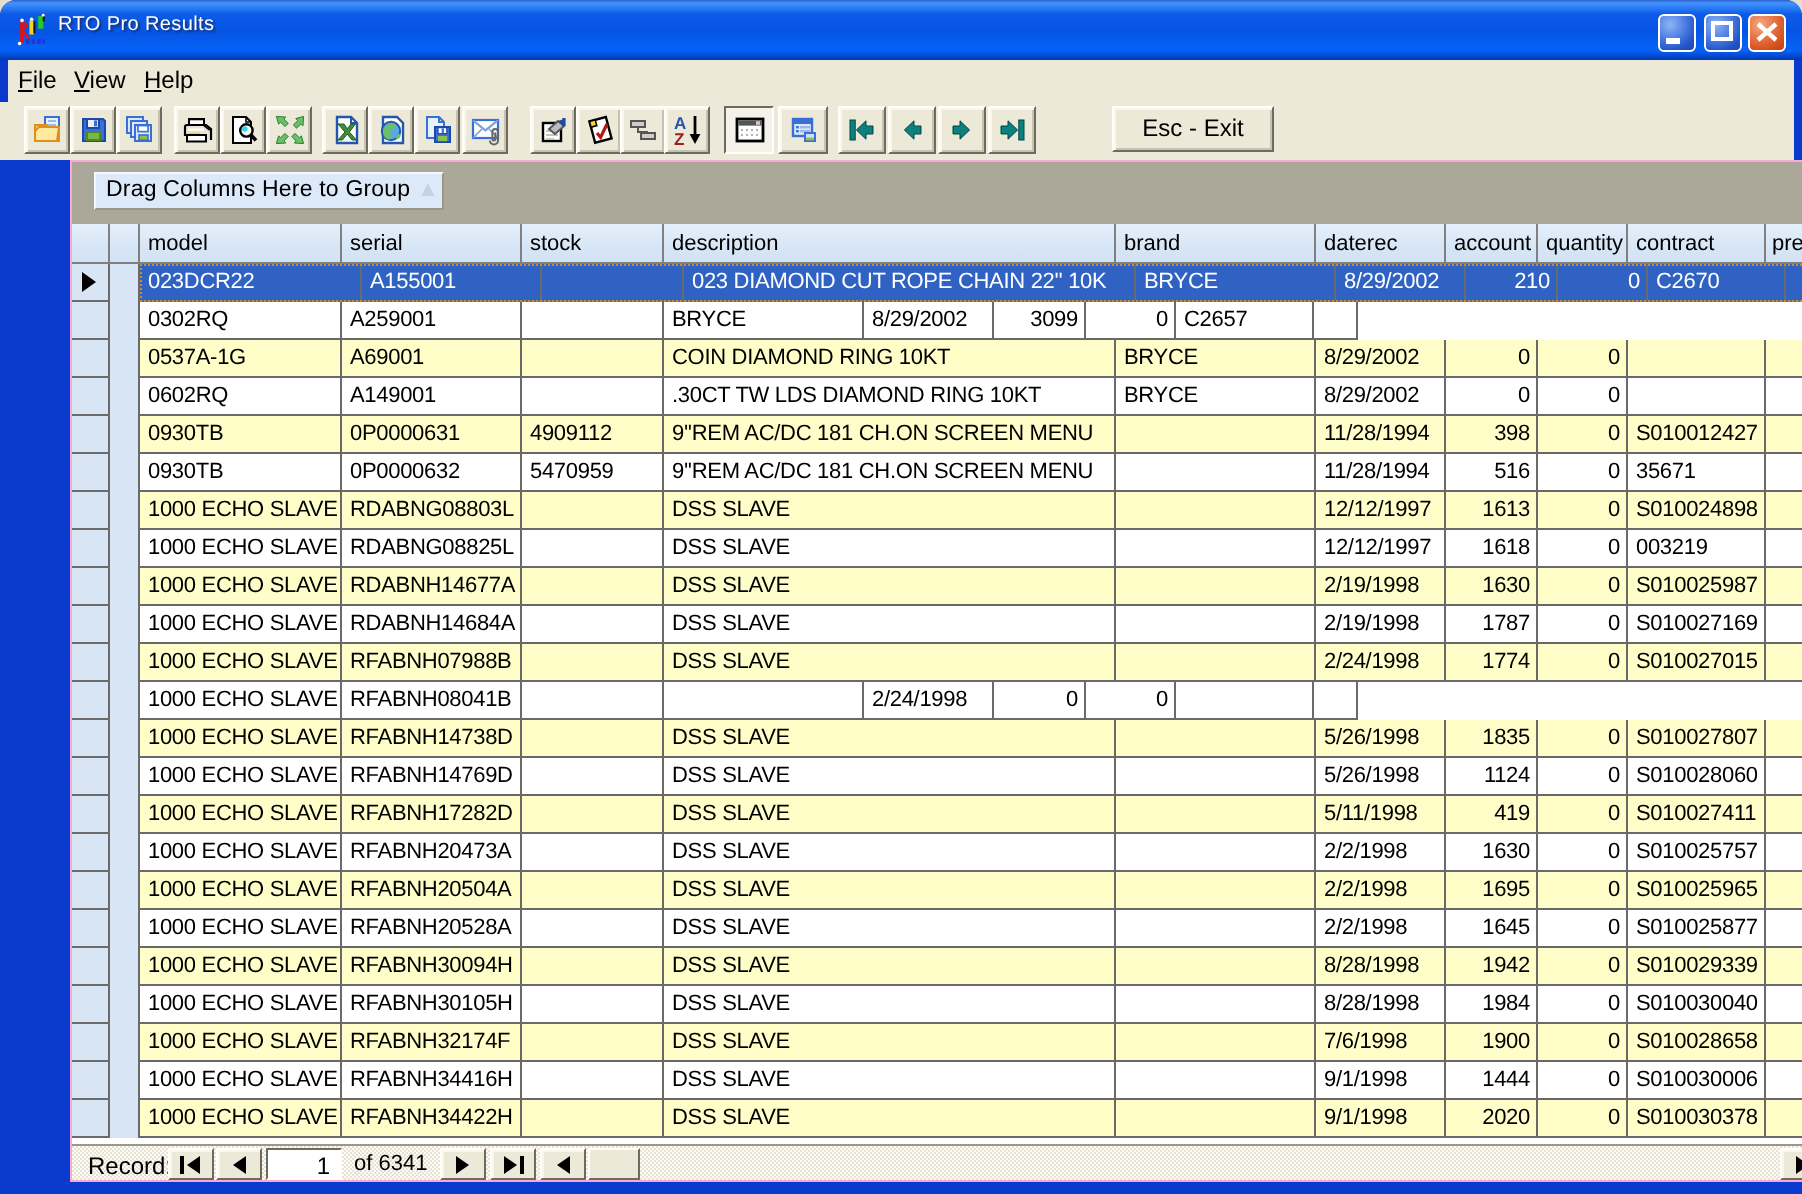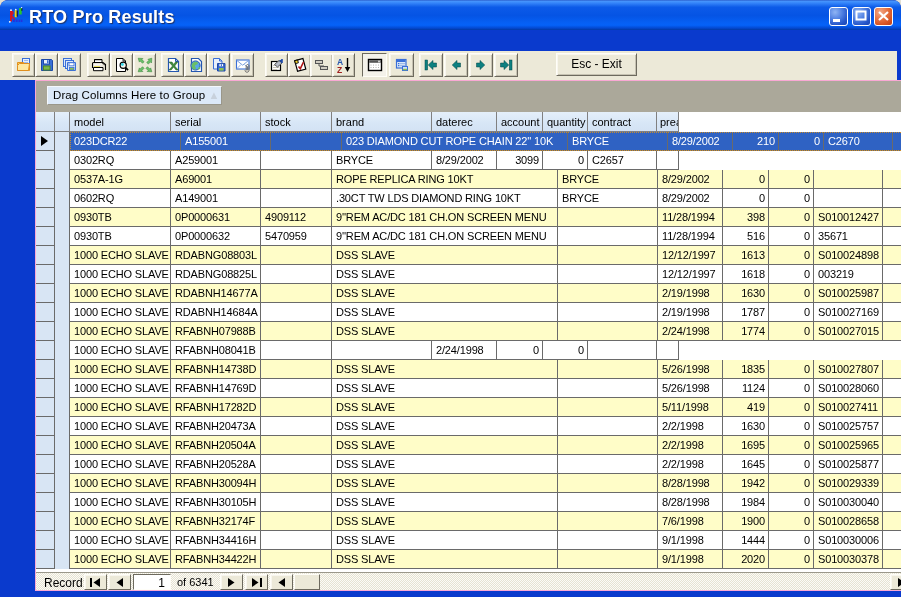--- a/index.html
+++ b/index.html
@@ -1,22 +1,22 @@
 <!DOCTYPE html>
 <html><head><meta charset="utf-8"><style>
 * { margin:0; padding:0; box-sizing:border-box; }
 html,body { width:901px; height:597px; background:#e2dfd2; overflow:hidden;
   font-family:"Liberation Sans",sans-serif; }
 #win { position:absolute; left:0; top:0; width:901px; height:597px;
   border-radius:8px 8px 0 0; background:#0a3acd; overflow:hidden; }
 #title { position:absolute; left:0; top:0; width:100%; height:30px;
   background:linear-gradient(180deg,#2e63cf 0%,#4492fc 5%,#3585fa 10%,#0c5ae8 24%,#0554e4 52%,#0660f4 76%,#0562f8 84%,#0448cf 94%,#0239a4 100%);
   border-radius:8px 8px 0 0; }
-#titletext { position:absolute; left:29px; top:7px; color:#fff; font-weight:bold;
-  font-size:18px; text-shadow:1px 1px 1px #1c3066; letter-spacing:0.2px; }
+#titletext { position:absolute; left:29px; top:7px; color:#fff; font-weight:normal;
+  font-size:10px; text-shadow:1px 1px 1px #1c3066; letter-spacing:0.2px; }
 #appicon { position:absolute; left:8px; top:6px; }
 .wbtn { position:absolute; top:7px; width:19px; height:19px; border-radius:3px;
   border:1px solid #fff; }
 .wbtn.min,.wbtn.max { background:radial-gradient(circle at 30% 25%,#8fb4f4 0%,#4a7be0 45%,#2354c8 75%,#1c46b0 100%); }
 .wbtn.close { background:radial-gradient(circle at 30% 25%,#f2a988 0%,#e4703f 45%,#d4501e 75%,#b8421a 100%); }
 .wbtn svg { position:absolute; left:0; top:0; }
 #menubar { position:absolute; left:4px; top:30px; width:893px; height:21px; background:#ece9d8; }
 .menu { position:absolute; top:3px; font-size:12px; color:#000; }
 .menu u { text-decoration:underline; }
 #toolbar { position:absolute; left:0px; top:51px; width:897px; height:29px; background:#ece9d8; }
@@ -108,20 +108,25 @@
         <svg width="17" height="17">
           <rect x="3.5" y="3.5" width="9" height="8" fill="none" stroke="#fff" stroke-width="2"></rect>
         </svg>
       </div>
     <div class="wbtn close" style="left:874px">
         <svg width="17" height="17">
           <path d="M4 4l9 8M13 4l-9 8" stroke="#fff" stroke-width="2.2"></path>
         </svg>
       </div>
   </div>
+  <div id="menubar">
+    <span class="menu" style="left:5px"><u>F</u>ile</span>
+    <span class="menu" style="left:33px"><u>V</u>iew</span>
+    <span class="menu" style="left:68px"><u>H</u>elp</span>
+  </div>
   <div id="toolbar">
 <div class="tbtn pressed" style="left:362px;width:25px">
         <svg width="16" height="16" viewBox="0 0 16 16">
           <rect x="1.5" y="2.5" width="13" height="11" fill="#fff" stroke="#000" stroke-width="1.4"></rect>
           <rect x="2.2" y="3.2" width="11.6" height="2.6" fill="#555"></rect>
           <rect x="11" y="3.6" width="2" height="1.8" fill="#ccc"></rect>
           <g fill="#999">
             <circle cx="4" cy="8" r=".5"></circle>
             <circle cx="6.5" cy="8" r=".5"></circle>
             <circle cx="9" cy="8" r=".5"></circle>
@@ -300,20 +305,21 @@
   <div id="gridbox">
     <div id="groupstrip">
       <div id="griplabel">Drag Columns Here to Group <span class="tri">▲</span></div>
     </div>
     <div id="hdr">
         <div class="hind">&nbsp;</div>
         <div class="hind2">&nbsp;</div>
         <div class="hc" style="width:101px;">model</div>
         <div class="hc" style="width:90px;">serial</div>
         <div class="hc" style="width:71px;">stock</div>
+        <div class="hc" style="width:226px;">description</div>
         <div class="hc" style="width:100px;">brand</div>
         <div class="hc" style="width:65px;">daterec</div>
         <div class="hc" style="width:46px;">account</div>
         <div class="hc" style="width:45px;">quantity</div>
         <div class="hc" style="width:69px;">contract</div>
         <div class="hc" style="width:22px;padding-left:3px;">prea</div>
       </div>
     <div id="rows" style="position:absolute;left:0;top:0">
 <div class="row sel" style="top:51px">
           <div class="ind">
@@ -343,21 +349,21 @@
           <div class="c qty num" style="width:45px">0</div>
           <div class="c contract" style="width:69px">C2657</div>
           <div class="c preac" style="width:22px">&nbsp;</div>
         </div>
 <div class="row yel" style="top:89px">
           <div class="ind"></div>
           <div class="ind2"></div>
           <div class="c model" style="width:101px">0537A-1G</div>
           <div class="c serial" style="width:90px">A69001</div>
           <div class="c stock" style="width:71px">&nbsp;</div>
-          <div class="c desc" style="width:226px">ROPE REPLICA RING 10KT</div>
+          <div class="c desc" style="width:226px">COIN DIAMOND RING 10KT</div>
           <div class="c brand" style="width:100px">BRYCE</div>
           <div class="c date" style="width:65px">8/29/2002</div>
           <div class="c acct num" style="width:46px">0</div>
           <div class="c qty num" style="width:45px">0</div>
           <div class="c contract" style="width:69px">&nbsp;</div>
           <div class="c preac" style="width:22px">&nbsp;</div>
         </div>
 <div class="row wht" style="top:108px">
           <div class="ind"></div>
           <div class="ind2"></div>

